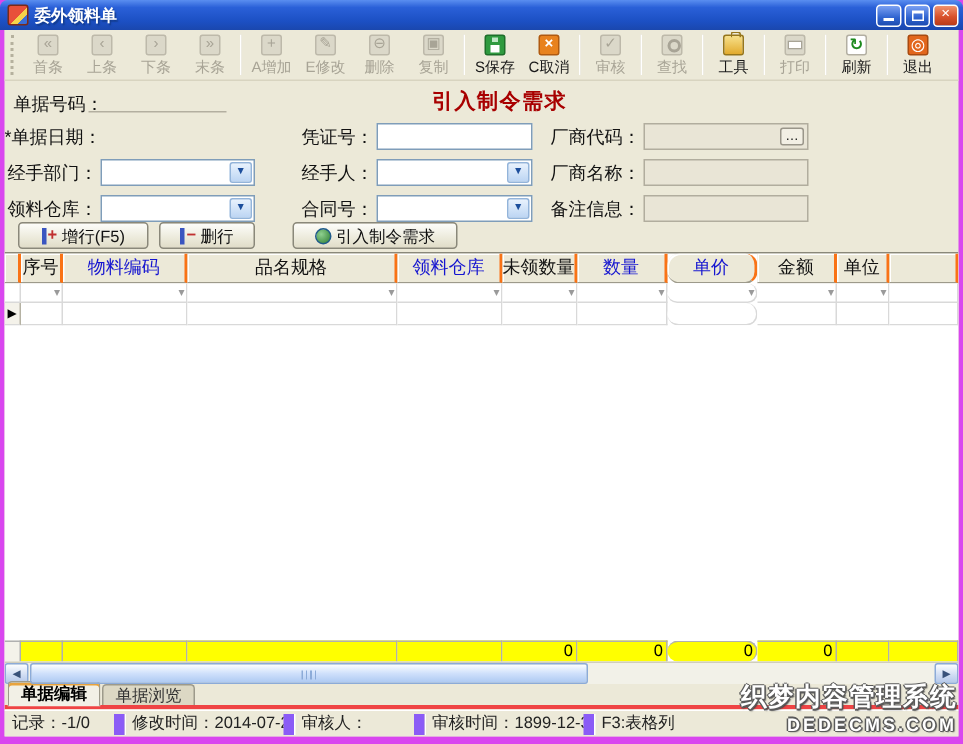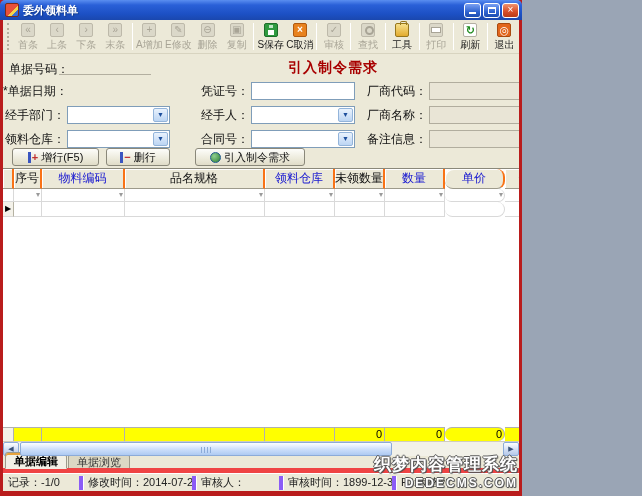--- a/index.html
+++ b/index.html
@@ -1,17 +1,17 @@
 <!DOCTYPE html>
 <html><head>
 <meta charset="utf-8">
 <style>
   * { margin:0; padding:0; box-sizing:border-box; }
   body { background:#9aa5b5; font-family:"Liberation Sans","DejaVu Sans",sans-serif; }
-  #win { position:relative; width:522px; height:496px; background:#b91c1c; overflow:hidden; }
+  #win { position:relative; width:642px; height:496px; background:#d946ef; overflow:hidden; }
 
   
   .titlebar { position:absolute; top:0; left:0; right:0; height:20px;
     background:linear-gradient(180deg,#5a8ef0 0%,#2a60d8 25%,#1c50c4 70%,#1a47ae 100%);
     display:flex; align-items:center; padding:0 3px; border-radius:5px 5px 0 0; }
   .app-icon { width:14px; height:14px; margin:0 4px 0 2px; border-radius:2px;
     background:linear-gradient(135deg,#e8503a 0 55%,#f5d34a 55% 75%,#3a6fd8 75%);
     border:1px solid #7a2a18; flex:0 0 auto; }
   .title-text { color:#fff; font-size:11px; font-weight:bold; text-shadow:1px 1px 1px #123a8a; flex:1; }
   .winbtn { width:17px; height:15px; margin-left:2px; border:1px solid #fff; border-radius:3px;
@@ -108,31 +108,31 @@
     font-size:7px; color:#39527a; }
   .sthumb { width:372px; height:100%; margin-left:1px; border:1px solid #8cabd8; border-radius:2px;
     background:linear-gradient(180deg,#fdfefe,#cfe0fb 50%,#aecaf2); position:relative; }
   .sthumb::after { content:""; position:absolute; left:50%; top:4px; width:10px; height:6px; margin-left:-5px;
     background:repeating-linear-gradient(90deg,#8cabd8 0 1px,transparent 1px 3px); }
   .strack { flex:1; }
   .sbtn.right { margin-left:auto; }
 
   
   .tabs { height:17px; flex:0 0 17px; display:flex; align-items:flex-end; background:#ece9d8;
-    border-bottom:5px solid #ef4444; padding-left:2px; }
+    border-bottom:3px solid #ef4444; padding-left:2px; }
   .tab { font-size:11px; padding:1px 8px 2px; border:1px solid #9d9a8b; border-bottom:none;
     border-radius:3px 3px 0 0; background:#dcd8c4; color:#333; height:14px; line-height:12px; margin-right:1px; }
   .tab.active { background:#f2f0e6; height:17px; line-height:15px; font-weight:bold; color:#000;
     margin-bottom:-1px; border-bottom:1px solid #f2f0e6; box-shadow:inset 0 2px 0 #e8a33d; }
 
   
   .statusbar { height:18px; flex:0 0 18px; background:#ece9d8; display:flex; align-items:center;
     font-size:11px; color:#222; border-top:1px solid #fff; }
   .spanel { height:14px; line-height:13px; padding:0 5px; white-space:nowrap; overflow:hidden;
-    border-right:4px solid #8b5cf6; box-shadow:1px 0 0 #fff; }
+    border-right:7px solid #8b5cf6; box-shadow:1px 0 0 #fff; }
   .sp0{ width:80px; } .sp1{ width:110px; } .sp2{ width:113px; } .sp3{ width:87px; } .sp4{ width:113px; }
   .sp5{ flex:1; border-right:none; box-shadow:none; }
 
   
   .watermark { position:absolute; right:4px; top:453px; text-align:right; z-index:50; pointer-events:none; }
   .wm1, .wm2 { font-weight:bold; color:#fff;
     text-shadow:-1px 0 #5a5a5a, 1px 0 #5a5a5a, 0 -1px #5a5a5a, 0 1px #5a5a5a, 1px 1px 1px #444; }
   .wm1 { font-size:17px; letter-spacing:1px; }
   .wm2 { font-size:12px; letter-spacing:2px; }
 </style>

